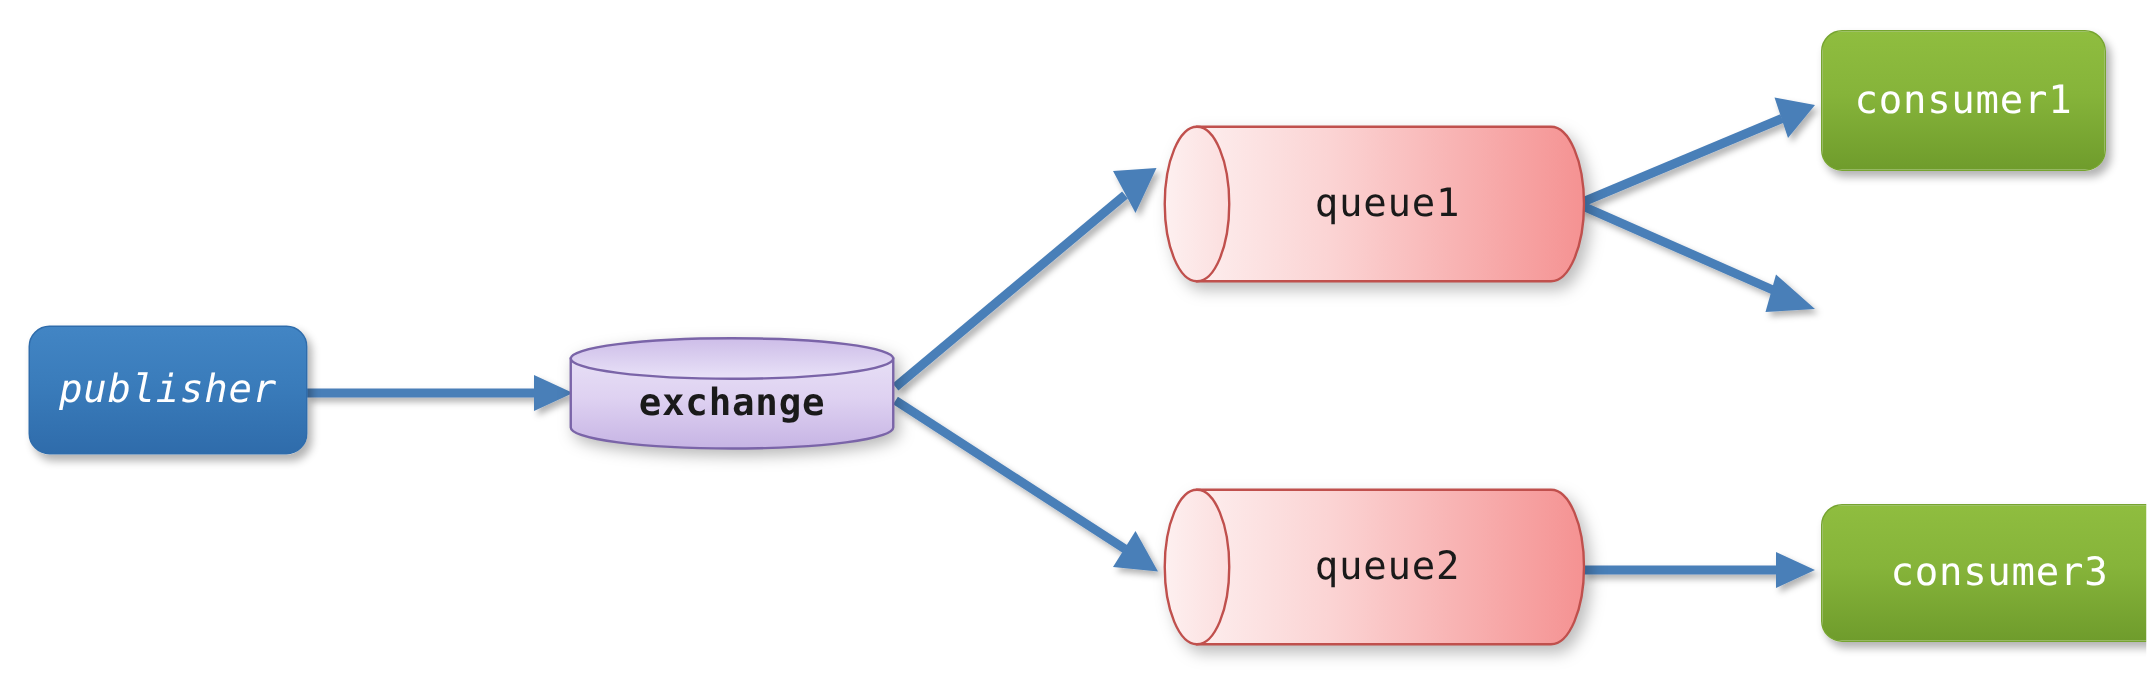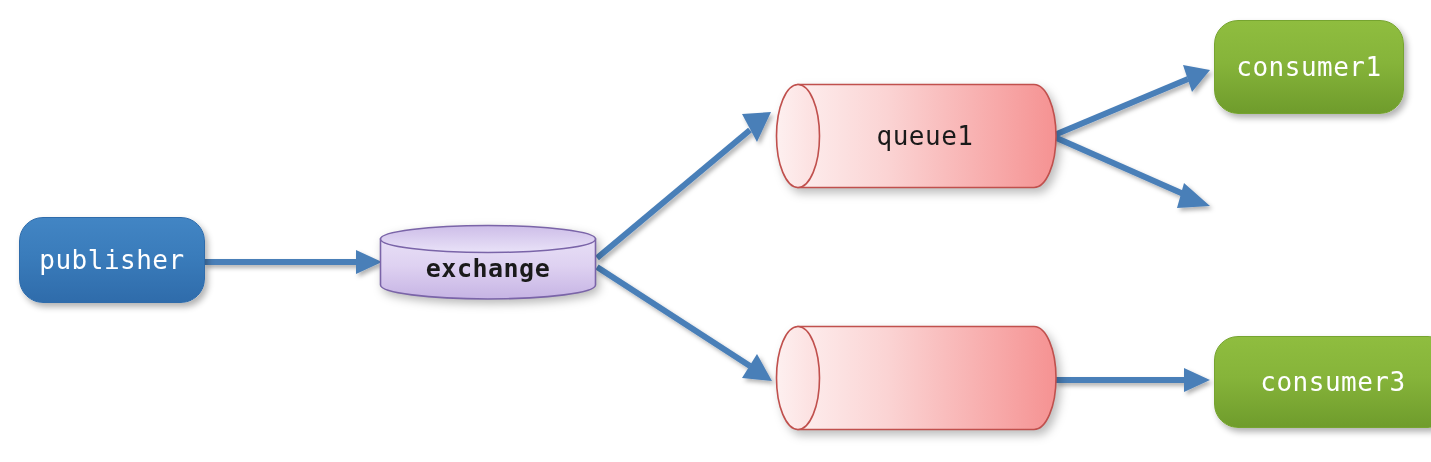--- a/index.html
+++ b/index.html
@@ -25,31 +25,32 @@
     transform: translateY(-50%);
     text-align: center;
     white-space: nowrap;
     letter-spacing: 0.5px;
     pointer-events: none;
   }
 
   
   .box {
     position: absolute;
-    border-radius: 24px;
+    border-radius: 14px;
     box-shadow: 3px 4px 6px rgba(0,0,0,0.30);
   }
   .box .node-label {
     color: #ffffff;
     font-size: 26px;
   }
 
   .box-publisher {
     background: linear-gradient(180deg, #4285c4 0%, #3a7cbb 45%, #2f6cab 100%);
     border: 1px solid #2f6cab;
+    font-style: italic;
   }
   .box-consumer {
     background: linear-gradient(180deg, #8fbd3f 0%, #86b43a 45%, #6f9c2c 100%);
     border: 1px solid #76a430;
   }
 
   
   .vcyl {
     position: absolute;
     filter: drop-shadow(3px 4px 5px rgba(0,0,0,0.28));
@@ -189,20 +190,21 @@
           <stop offset="100%" stop-color="#f59292"></stop>
         </linearGradient>
         <linearGradient id="q2Cap" x1="0" y1="0" x2="1" y2="0">
           <stop offset="0%" stop-color="#fdf0f0"></stop>
           <stop offset="100%" stop-color="#fcdede"></stop>
         </linearGradient>
       </defs>
       <path d="M23,1.5 L259,1.5 A22,51.5 0 0 1 259,104.5 L23,104.5 Z" fill="url(#q2Body)" stroke="#c0504d" stroke-width="1.6"></path>
       <ellipse cx="23" cy="53" rx="21.5" ry="51.5" fill="url(#q2Cap)" stroke="#c0504d" stroke-width="1.6"></ellipse>
     </svg>
+    <span class="node-label">queue2</span>
   </div>
 
   <div class="box box-consumer" style="left:1214px; top:20px; width:188px; height:92px;">
     <span class="node-label">consumer1</span>
   </div>
 
 
   <div class="box box-consumer" style="left:1214px; top:336px; width:188px; height:90px;padding-left:48px;">
     <span class="node-label">consumer3</span>
   </div>

